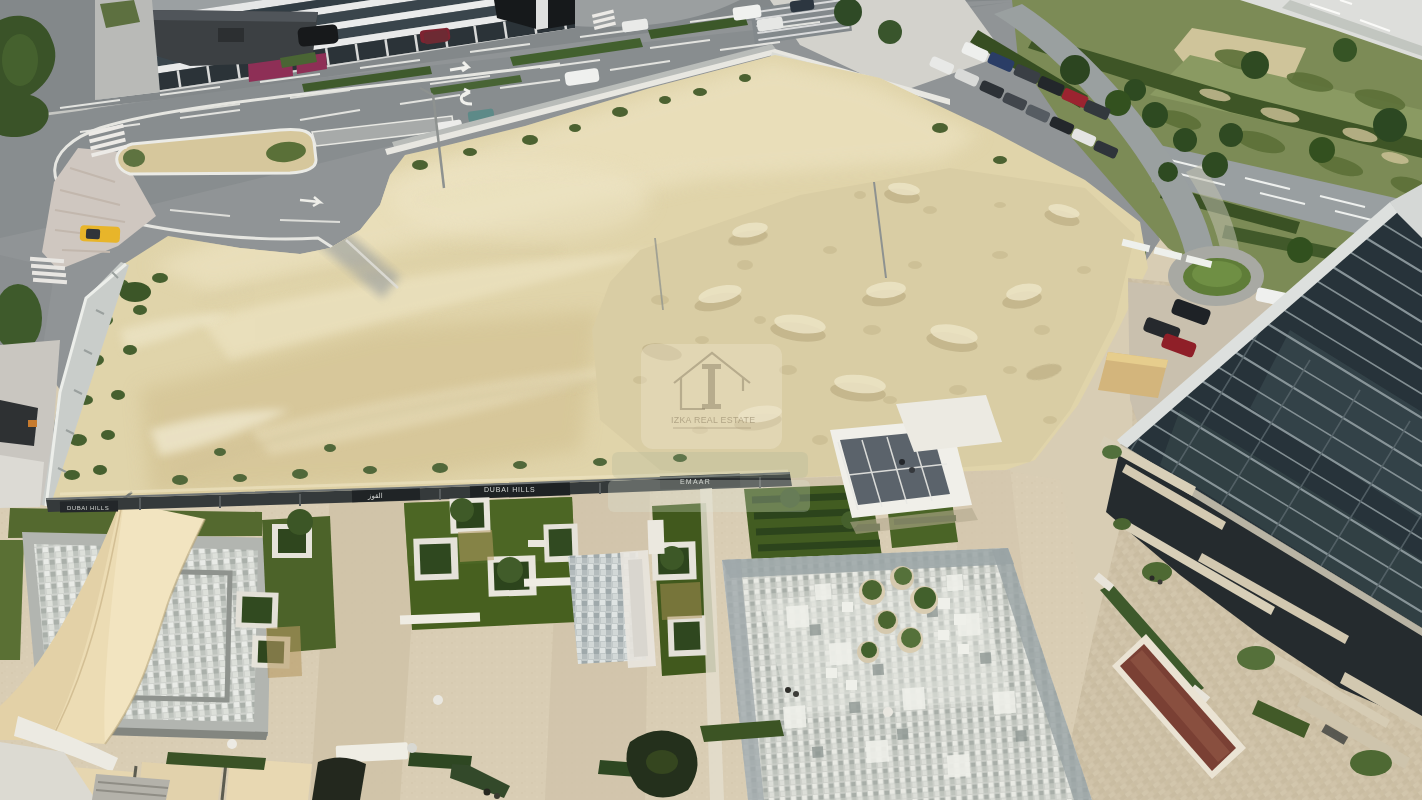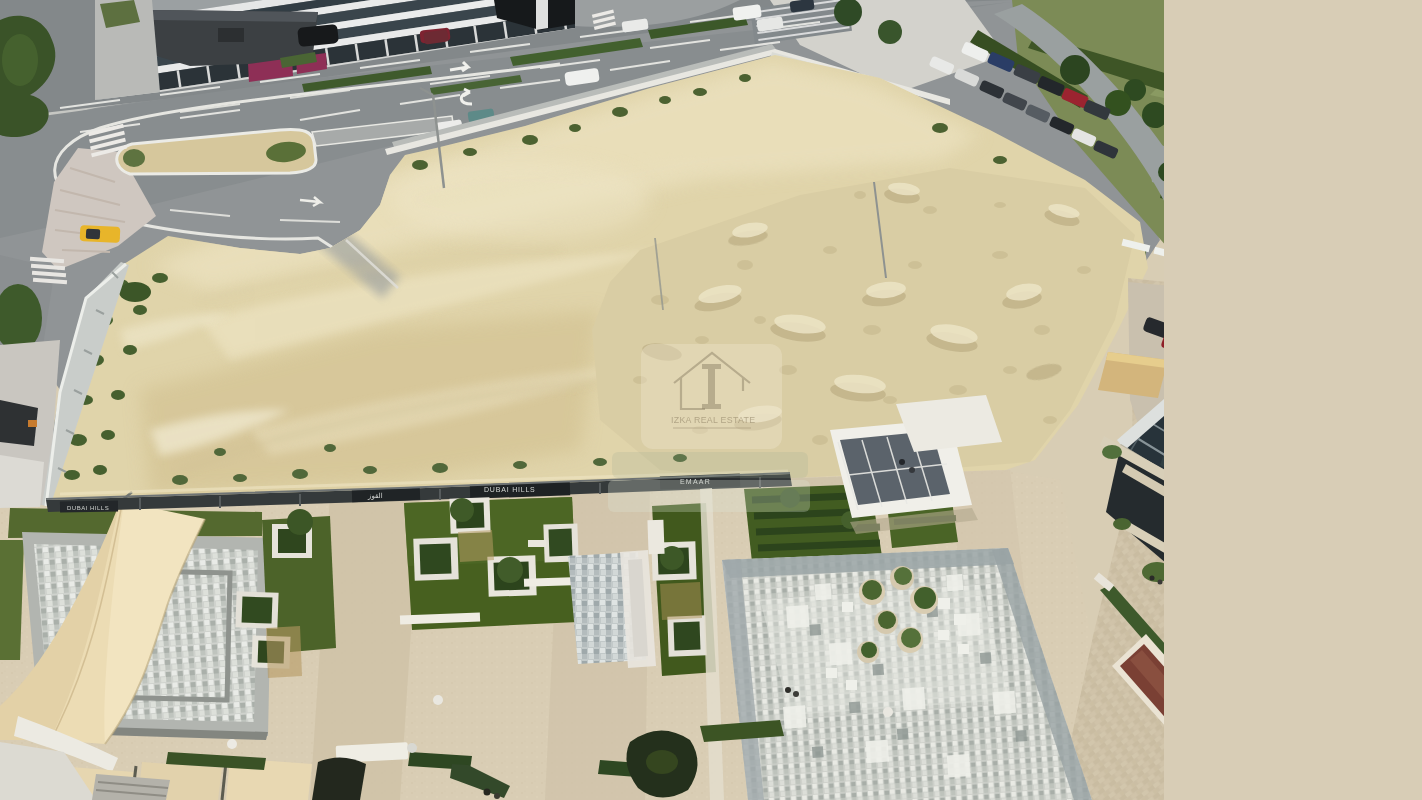--- a/index.html
+++ b/index.html
@@ -1,16 +1,16 @@
 <!DOCTYPE html>
 <html><head>
 <meta charset="utf-8">
 <style>
 html,body{margin:0;padding:0;background:#d8cdb6;font-family:"Liberation Sans",sans-serif;}
-#scene{position:relative;width:1164px;height:800px;overflow:hidden;}
+#scene{position:relative;width:1422px;height:800px;overflow:hidden;}
 </style>
 </head>
 <body>
 <div id="scene">
 <svg width="1422" height="800" viewBox="0 0 1422 800">
 <defs>
 <pattern id="mosaic" width="11" height="11" patternUnits="userSpaceOnUse" patternTransform="rotate(-4 850 650)">
   <rect width="11" height="11" fill="#cdd0ca"></rect>
   <rect x="0" y="0" width="4.7" height="4.7" fill="#e9eae4"></rect>
   <rect x="5.5" y="0.8" width="4.7" height="4.7" fill="#a8aea8"></rect>

